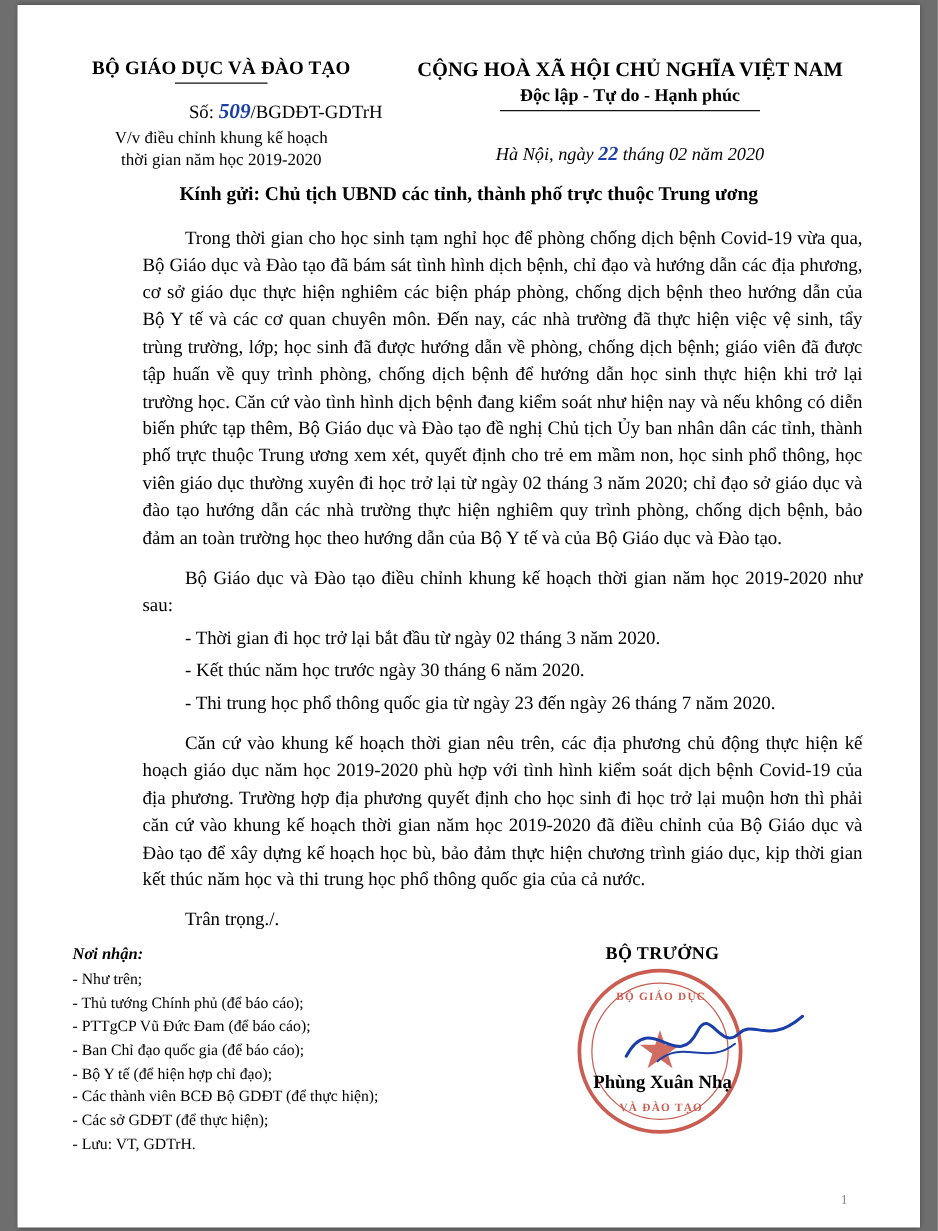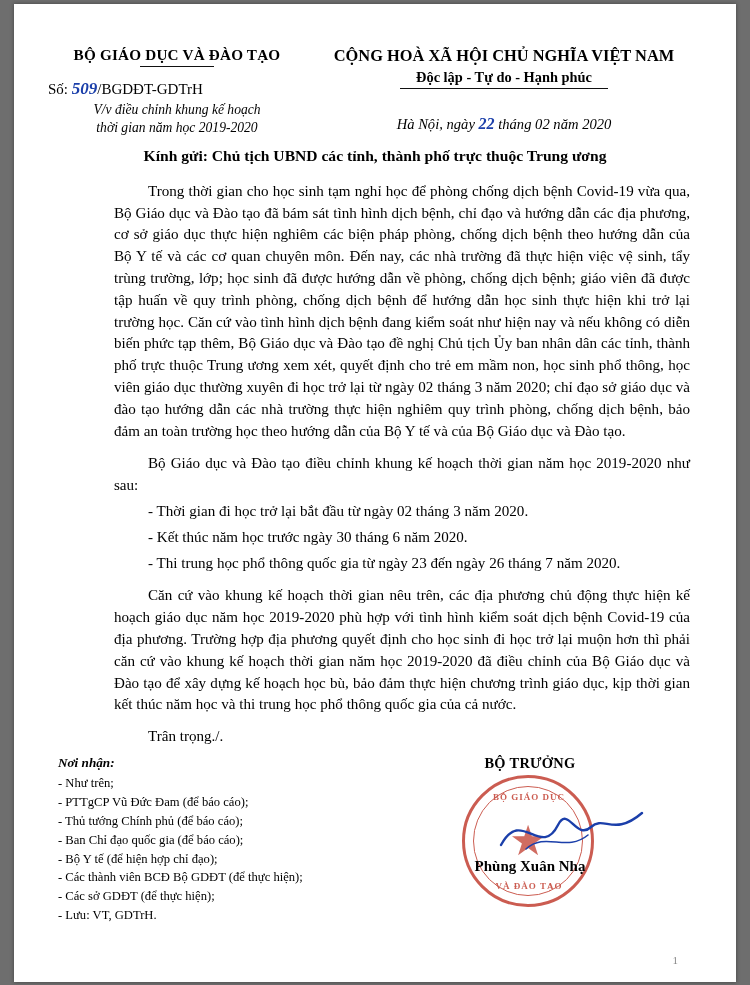--- a/index.html
+++ b/index.html
@@ -75,36 +75,35 @@
   }
   .hdr-left-underline {
     width: 74px;
     height: 1px;
     background: #111;
     margin: 2px auto 0 auto;
   }
   .numline {
     margin-top: 12px;
     font-size: 15px;
-    text-align: left;
+    text-align: right;
     white-space: nowrap;
   }
   .numline .handnum {
     font-family: "Liberation Serif", serif;
     font-style: italic;
     color: #1b3faa;
     font-size: 17px;
     font-weight: bold;
   }
   .subject {
     font-size: 13.6px;
     line-height: 1.32;
     text-align: center;
     margin-top: 2px;
-    font-style: italic;
   }
   .datebox {
     margin-top: 26px;
     font-size: 14.6px;
     font-style: italic;
     text-align: center;
     white-space: nowrap;
   }
   .datebox .hand {
     color: #1b3faa;
@@ -290,22 +289,22 @@
         <p class="gap">Căn cứ vào khung kế hoạch thời gian nêu trên, các địa phương chủ động thực hiện kế hoạch giáo dục năm học 2019-2020 phù hợp với tình hình kiểm soát dịch bệnh Covid-19 của địa phương. Trường hợp địa phương quyết định cho học sinh đi học trở lại muộn hơn thì phải căn cứ vào khung kế hoạch thời gian năm học 2019-2020 đã điều chỉnh của Bộ Giáo dục và Đào tạo để xây dựng kế hoạch học bù, bảo đảm thực hiện chương trình giáo dục, kịp thời gian kết thúc năm học và thi trung học phổ thông quốc gia của cả nước.</p>
       </div>
 
       <div class="regards">Trân trọng./.</div>
 
       <div class="footer">
         <div class="recv">
           <div class="recv-title">Nơi nhận:</div>
           <ul>
             <li>- Như trên;</li>
+            <li>- Thủ tướng Chính phủ (để báo cáo);</li>
             <li>- PTTgCP Vũ Đức Đam (để báo cáo);</li>
-            <li>- Thủ tướng Chính phủ (để báo cáo);</li>
             <li>- Ban Chỉ đạo quốc gia (để báo cáo);</li>
             <li>- Bộ Y tế (để hiện hợp chỉ đạo);</li>
             <li>- Các thành viên BCĐ Bộ GDĐT (để thực hiện);</li>
             <li>- Các sở GDĐT (để thực hiện);</li>
             <li>- Lưu: VT, GDTrH.</li>
           </ul>
         </div>
 
         <div class="sign">
           <div class="sign-title">BỘ TRƯỞNG</div>

